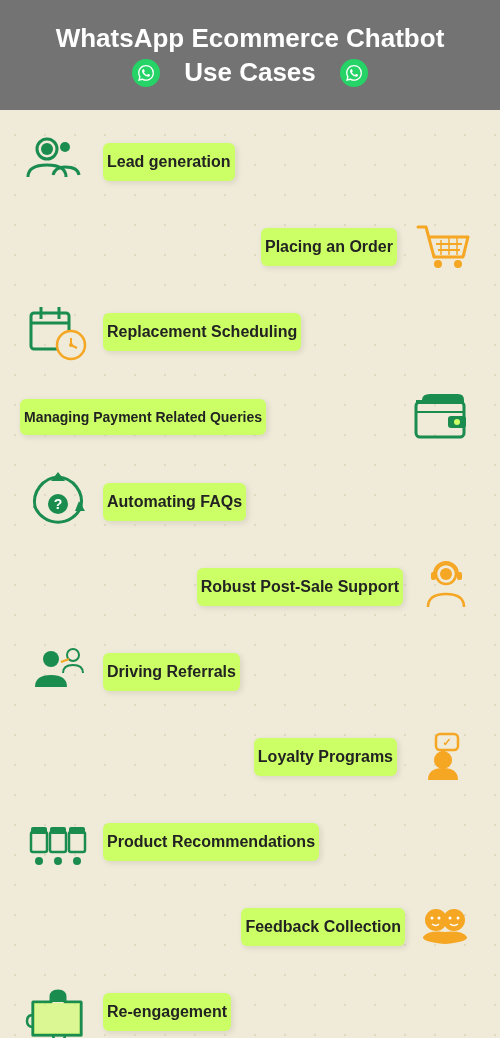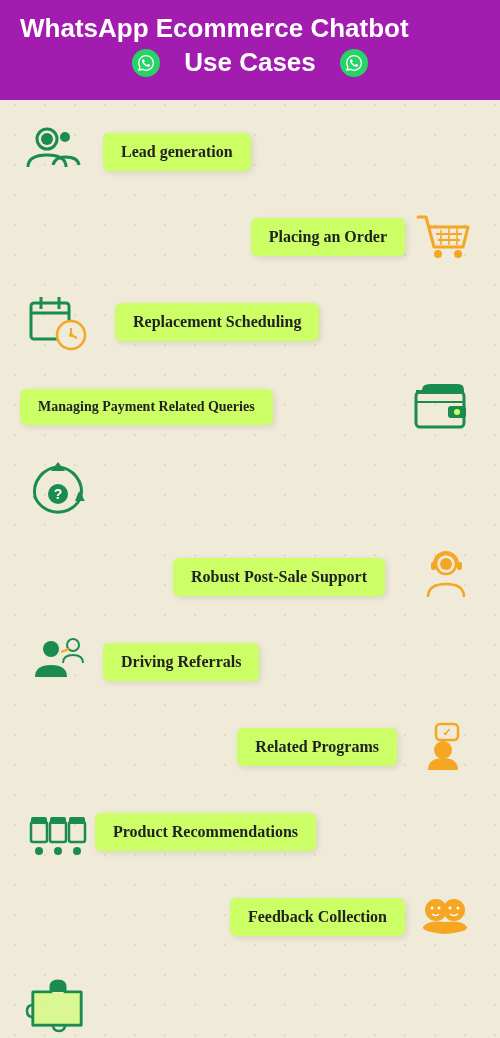--- a/index.html
+++ b/index.html
@@ -23,24 +23,24 @@
     .bg-pattern::before {
       content: '';
       position: absolute;
       top: 0; left: 0; right: 0; bottom: 0;
       background-image: radial-gradient(circle, #d4c9a8 1px, transparent 1px);
       background-size: 30px 30px;
       opacity: 0.5;
     }
 
     .header {
-      background-color: #a21caf;
+      background-color: #737373;
       width: 100%;
-      padding: 12px 20px 20px;
-      text-align: left;
+      padding: 22px 20px 20px;
+      text-align: center;
       position: relative;
       z-index: 1;
     }
 
     .header-title {
       color: #ffffff;
       font-size: 26px;
       font-weight: 900;
       line-height: 1.3;
     }
@@ -81,27 +81,26 @@
       justify-content: flex-start;
     }
 
     .use-case-row.right {
       justify-content: flex-end;
     }
 
     .label-box {
       background-color: #ccff66;
       border-radius: 6px;
-      padding: 10px 18px;
+      padding: 10px 4px;
       font-size: 16px;
       font-weight: 700;
       color: #222;
       white-space: nowrap;
       box-shadow: 2px 2px 6px rgba(0,0,0,0.1);
-      font-family: Liberation Serif, serif;
     }
 
     .icon-container {
       width: 75px;
       height: 75px;
       display: flex;
       align-items: center;
       justify-content: center;
       flex-shrink: 0;
     }
@@ -152,39 +151,39 @@
         <circle cx="24" cy="22" r="10" fill="none" stroke="#1a8c4e" stroke-width="3"></circle>
         <circle cx="24" cy="22" r="6" fill="#1a8c4e"></circle>
         <path d="M5 50 Q5 38 24 38 Q43 38 43 50" fill="none" stroke="#1a8c4e" stroke-width="3"></path>
         <circle cx="42" cy="20" r="5" fill="#1a8c4e"></circle>
         <path d="M30 48 Q32 40 42 40 Q55 40 56 48" fill="none" stroke="#1a8c4e" stroke-width="3"></path>
       </svg>
     </div>
     <div class="label-box">Lead generation</div>
   </div>
 
-  <div class="use-case-row right row-order" style="">
+  <div class="use-case-row right row-order" style="gap:8px;">
     <div class="label-box">Placing an Order</div>
     <div class="icon-container">
       <svg viewBox="0 0 70 70" width="70" height="70">
 
         <path d="M10 15 L18 15 L26 45 L55 45 L60 25 L22 25" fill="none" stroke="#f5a623" stroke-width="3" stroke-linecap="round" stroke-linejoin="round"></path>
         <line x1="28" y1="32" x2="54" y2="32" stroke="#f5a623" stroke-width="2"></line>
         <line x1="30" y1="38" x2="52" y2="38" stroke="#f5a623" stroke-width="2"></line>
         <circle cx="30" cy="52" r="4" fill="#f5a623"></circle>
         <circle cx="50" cy="52" r="4" fill="#f5a623"></circle>
 
         <line x1="33" y1="28" x2="33" y2="43" stroke="#f5a623" stroke-width="1.5"></line>
         <line x1="41" y1="26" x2="41" y2="43" stroke="#f5a623" stroke-width="1.5"></line>
         <line x1="49" y1="26" x2="49" y2="43" stroke="#f5a623" stroke-width="1.5"></line>
       </svg>
     </div>
   </div>
 
-  <div class="use-case-row left row-replace" style="gap:20px;">
+  <div class="use-case-row left row-replace" style="gap:8px;">
     <div class="icon-container">
       <svg viewBox="0 0 70 70" width="70" height="70">
 
         <rect x="8" y="16" width="38" height="36" rx="3" fill="none" stroke="#1a8c4e" stroke-width="3"></rect>
         <line x1="8" y1="26" x2="46" y2="26" stroke="#1a8c4e" stroke-width="3"></line>
         <line x1="18" y1="10" x2="18" y2="22" stroke="#1a8c4e" stroke-width="3"></line>
         <line x1="36" y1="10" x2="36" y2="22" stroke="#1a8c4e" stroke-width="3"></line>
 
         <circle cx="48" cy="48" r="14" fill="#f0ead8" stroke="#f5a623" stroke-width="2.5"></circle>
         <line x1="48" y1="41" x2="48" y2="48" stroke="#f5a623" stroke-width="2"></line>
@@ -218,23 +217,24 @@
         <path d="M58 40 A25 25 0 0 1 12 40" fill="none" stroke="#1a8c4e" stroke-width="3" stroke-linecap="round"></path>
         <path d="M12 40 A25 25 0 0 1 35 10" fill="none" stroke="#1a8c4e" stroke-width="3" stroke-linecap="round"></path>
 
         <polygon points="35,5 28,14 42,14" fill="#1a8c4e"></polygon>
         <polygon points="62,44 56,34 52,44" fill="#1a8c4e"></polygon>
 
         <circle cx="35" cy="37" r="10" fill="#1a8c4e"></circle>
         <text x="35" y="42" text-anchor="middle" fill="white" font-size="14" font-weight="bold">?</text>
       </svg>
     </div>
-  </div>
-
-  <div class="use-case-row right row-post" style="gap:20px;">
+    <div class="label-box">Automating FAQs</div>
+  </div>
+
+  <div class="use-case-row right row-post" style="gap:2px;">
     <div class="label-box">Robust Post-Sale Support</div>
     <div class="icon-container">
       <svg viewBox="0 0 70 70" width="70" height="70">
 
         <circle cx="38" cy="22" r="10" fill="none" stroke="#f5a623" stroke-width="2.5"></circle>
         <circle cx="38" cy="22" r="6" fill="#f5a623"></circle>
         <path d="M20 55 Q20 42 38 42 Q56 42 56 55" fill="none" stroke="#f5a623" stroke-width="2.5"></path>
 
         <path d="M26 22 A12 12 0 0 1 50 22" fill="none" stroke="#f5a623" stroke-width="2"></path>
         <rect x="23" y="20" width="5" height="8" rx="2" fill="#f5a623"></rect>
@@ -253,35 +253,35 @@
         <circle cx="50" cy="18" r="6" fill="none" stroke="#1a8c4e" stroke-width="2"></circle>
         <path d="M40 36 Q40 28 50 28 Q60 28 60 36" fill="none" stroke="#1a8c4e" stroke-width="2"></path>
 
         <path d="M38 25 L46 22" stroke="#f5a623" stroke-width="2" marker-end="url(#arrowhead)"></path>
       </svg>
     </div>
     <div class="label-box">Driving Referrals</div>
   </div>
 
   <div class="use-case-row right row-loyalty" style="gap:8px;">
-    <div class="label-box">Related Programs</div>
+    <div class="label-box">Loyalty Programs</div>
     <div class="icon-container">
       <svg viewBox="0 0 70 70" width="70" height="70">
 
         <circle cx="35" cy="38" r="9" fill="#f5a623"></circle>
         <path d="M20 58 Q20 46 35 46 Q50 46 50 58" fill="#f5a623"></path>
 
         <rect x="28" y="12" width="22" height="16" rx="4" fill="none" stroke="#f5a623" stroke-width="2.5"></rect>
         <path d="M33 28 L33 34 L38 28" fill="#f5a623"></path>
         <text x="39" y="24" text-anchor="middle" fill="#f5a623" font-size="11" font-weight="bold">✓</text>
       </svg>
     </div>
   </div>
 
-  <div class="use-case-row left row-product" style="gap:0;">
+  <div class="use-case-row left row-product" style="gap:8px;">
     <div class="icon-container">
       <svg viewBox="0 0 70 70" width="70" height="70">
 
         <rect x="8" y="25" width="16" height="20" rx="2" fill="none" stroke="#1a8c4e" stroke-width="2.5"></rect>
         <rect x="27" y="25" width="16" height="20" rx="2" fill="none" stroke="#1a8c4e" stroke-width="2.5"></rect>
         <rect x="46" y="25" width="16" height="20" rx="2" fill="none" stroke="#1a8c4e" stroke-width="2.5"></rect>
 
         <rect x="8" y="20" width="16" height="7" rx="2" fill="#1a8c4e"></rect>
         <rect x="27" y="20" width="16" height="7" rx="2" fill="#1a8c4e"></rect>
         <rect x="46" y="20" width="16" height="7" rx="2" fill="#1a8c4e"></rect>
@@ -322,15 +322,16 @@
         <path d="M10 25 L10 58 L58 58 L58 25" fill="none" stroke="#1a8c4e" stroke-width="2.5"></path>
 
         <path d="M10 38 Q4 38 4 44 Q4 50 10 50" fill="none" stroke="#1a8c4e" stroke-width="2.5"></path>
 
         <path d="M30 58 Q30 64 36 64 Q42 64 42 58" fill="none" stroke="#1a8c4e" stroke-width="2.5"></path>
 
         <rect x="11" y="26" width="46" height="31" rx="0" fill="#ccff66" opacity="0.6"></rect>
         <path d="M28 25 L28 20 Q28 14 35 14 Q42 14 42 20 L42 25" fill="#1a8c4e"></path>
       </svg>
     </div>
+    <div class="label-box">Re-engagement</div>
   </div>
 
 </div>
 
 </body></html>

